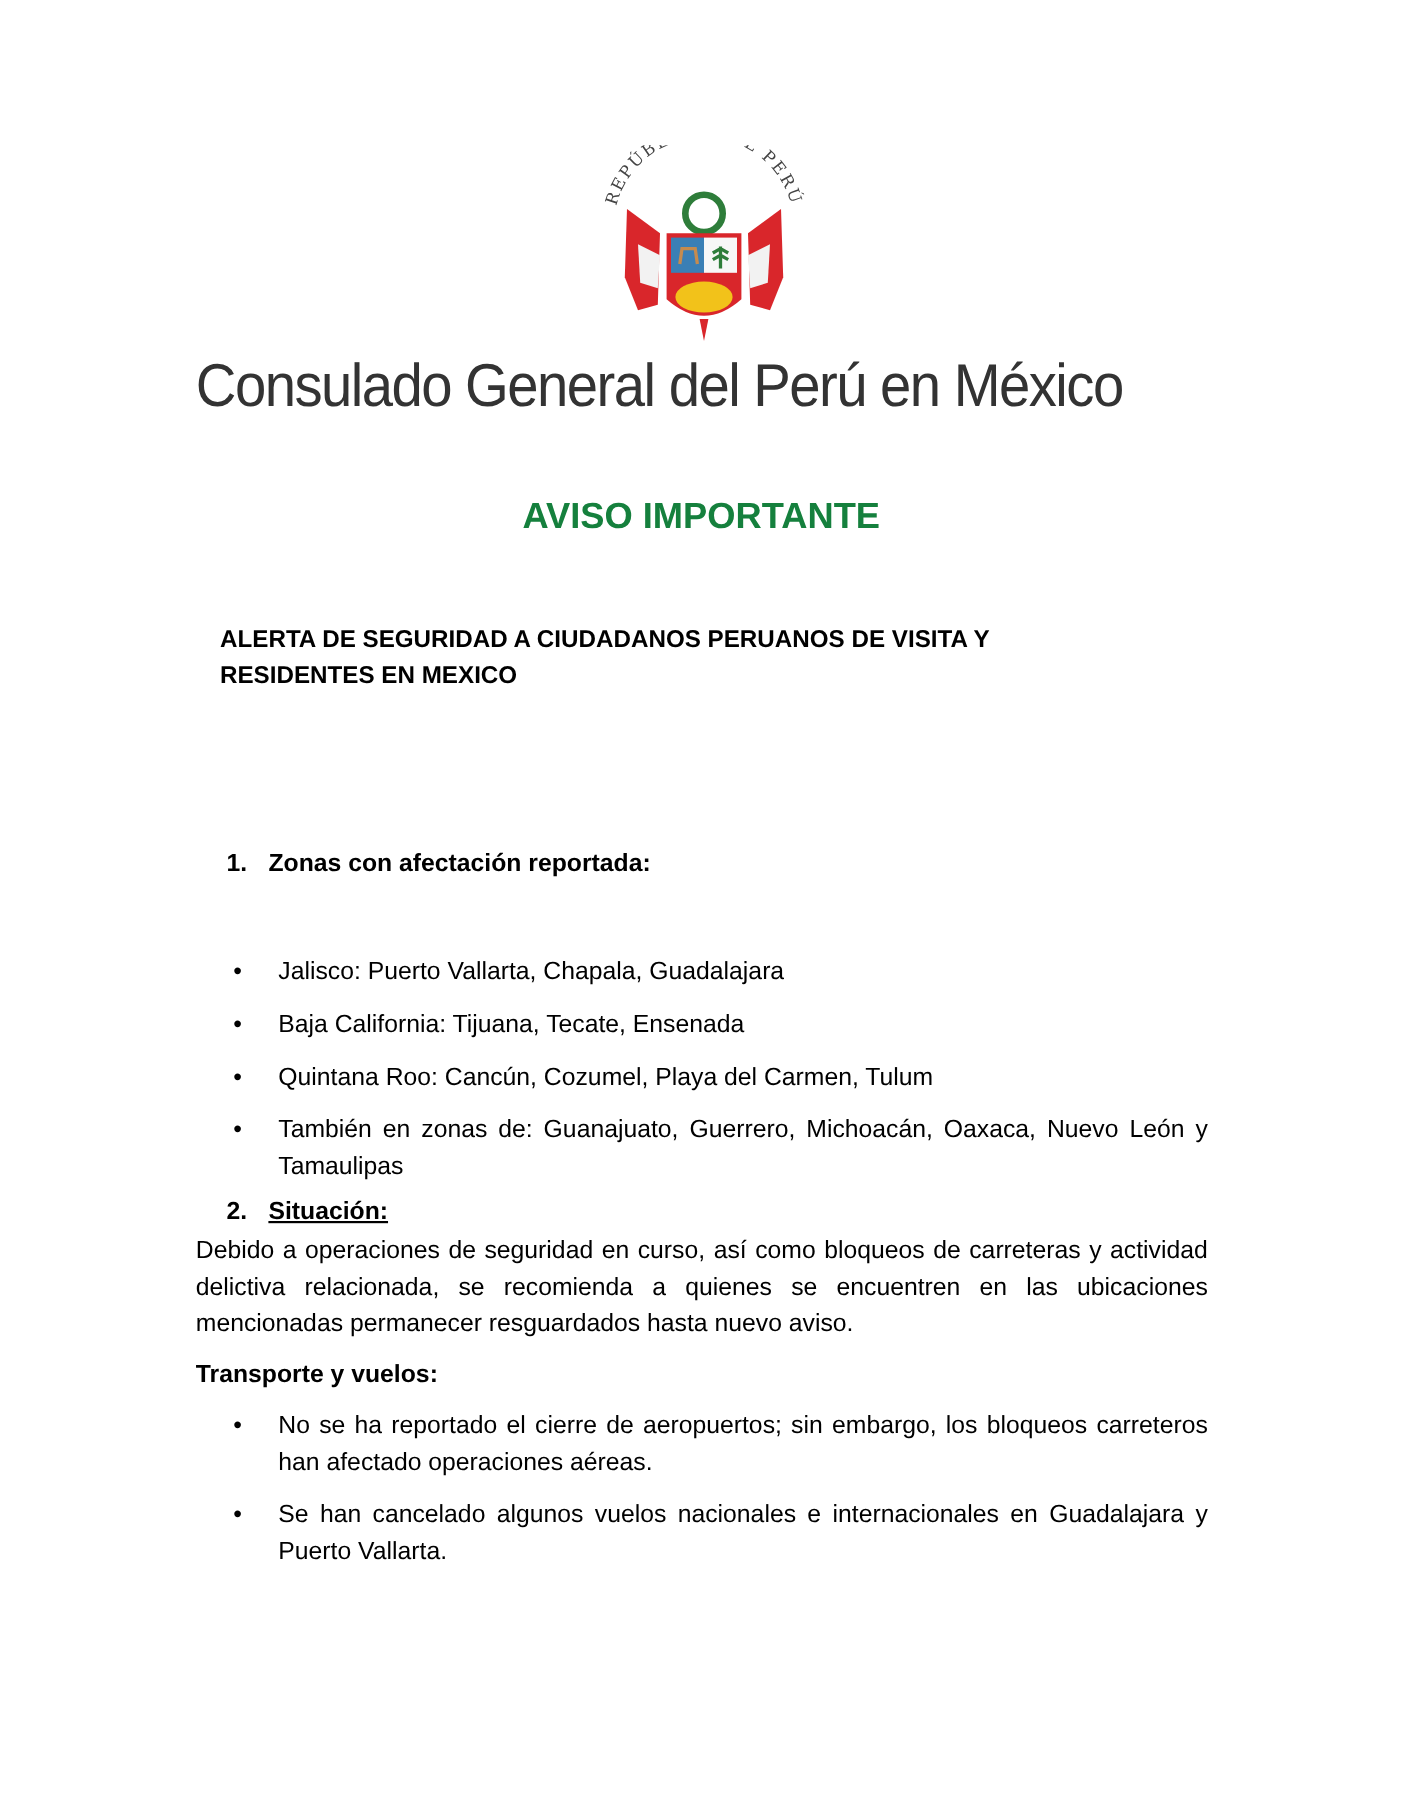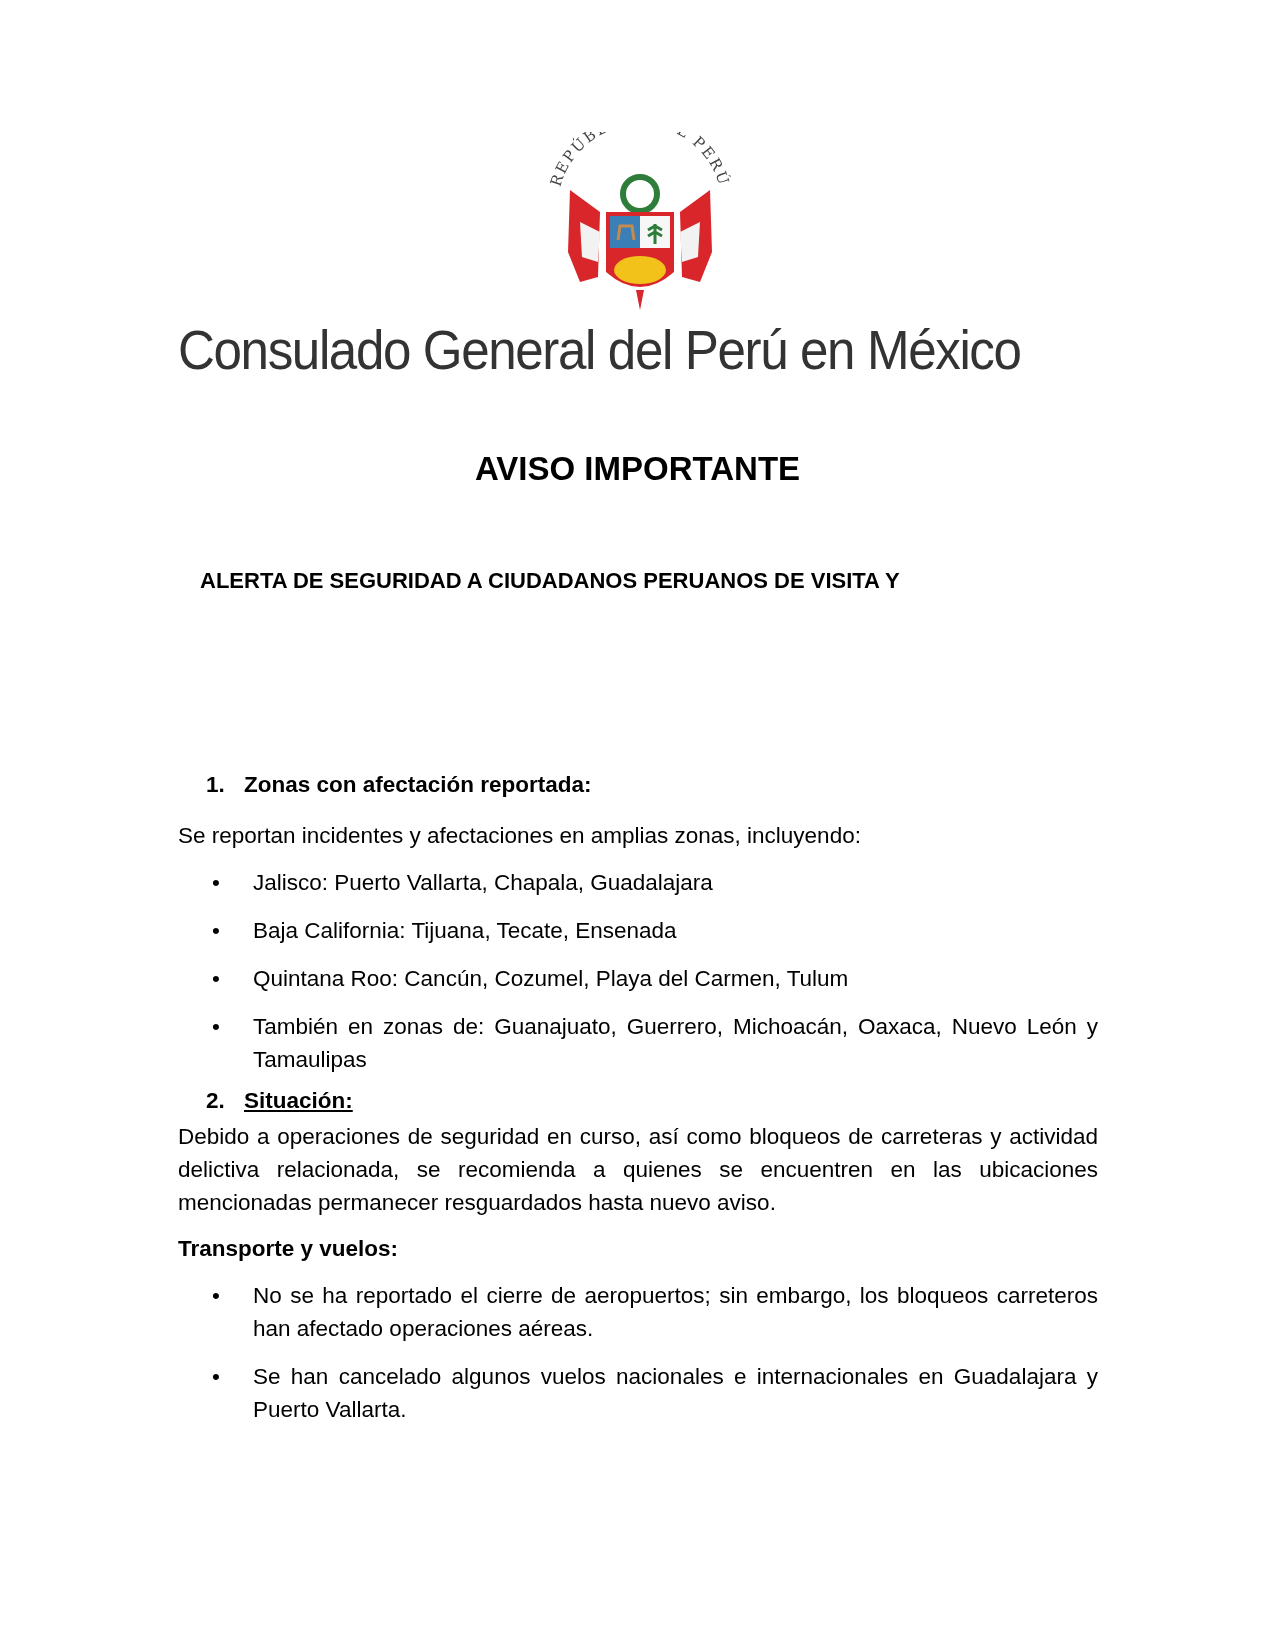--- a/index.html
+++ b/index.html
@@ -1,20 +1,20 @@
 <!DOCTYPE html>
 <html><head>
 <meta charset="utf-8">
 <style>
   html, body { margin: 0; padding: 0; background: #ffffff; }
   body { width: 1275px; height: 1650px; position: relative; overflow: hidden; font-family: "Liberation Sans", sans-serif; color: #000; }
   .page { position: absolute; left: 0; top: 0; width: 1275px; height: 1650px; }
   .seal { position: absolute; left: 540px; top: 132px; width: 200px; height: 185px; }
   .org-title { position: absolute; left: 178px; top: 318px; font-family: "Liberation Sans", sans-serif; font-size: 55px; color: #333333; letter-spacing: -1.5px; white-space: nowrap; transform: scaleX(0.93); transform-origin: left top; }
-  .aviso { position: absolute; left: 0; width: 1275px; top: 450px; text-align: center; font-size: 33px; font-weight: bold; color: #000000; }
+  .aviso { position: absolute; left: 0; width: 1275px; top: 450px; text-align: center; font-size: 33px; font-weight: bold; color: #15803d; }
   .alerta { position: absolute; left: 200px; width: 875px; top: 564px; font-size: 22px; font-weight: bold; line-height: 33px; }
   .body { position: absolute; left: 178px; width: 920px; font-size: 22.5px; line-height: 33px; }
   .intro { top: 680px; font-weight: bold; text-align: justify; }
   .num { position: absolute; left: 206px; font-size: 22.5px; font-weight: bold; }
   .num .n { display: inline-block; width: 38px; }
   .bullets { position: absolute; left: 178px; width: 920px; font-size: 22.5px; line-height: 33px; }
   .bullet { position: relative; padding-left: 75px; }
   .bullet .dot { position: absolute; left: 34px; top: 0; }
   .justify { text-align: justify; }
   b { font-weight: normal; }
@@ -49,28 +49,28 @@
       <path d="M96 158 L100 178 L104 158 Z" fill="#d9262b"></path>
     </svg>
   </div>
 
   <div class="org-title">Consulado General del Perú en México</div>
 
   <div class="aviso">AVISO IMPORTANTE</div>
 
   <div class="alerta">
     <div>ALERTA DE SEGURIDAD A CIUDADANOS PERUANOS DE VISITA Y</div>
+    <div>RESIDENTES EN MEXICO</div>
   </div>
 
 
   <div class="num" style="top:772px;">
     <span class="n">1.</span><span>Zonas con afectación reportada:</span>
   </div>
 
-  <div class="body" style="top:819px;">Se reportan incidentes y afectaciones en amplias zonas, incluyendo:</div>
 
   <div class="bullets" style="top:866px;">
     <div class="bullet" style="margin-bottom:15px;">
       <span class="dot">•</span>
       <b>Jalisco:</b><span> Puerto Vallarta, Chapala, Guadalajara</span>
     </div>
     <div class="bullet" style="margin-bottom:15px;">
       <span class="dot">•</span>
       <b>Baja California:</b><span> Tijuana, Tecate, Ensenada</span>
     </div>

